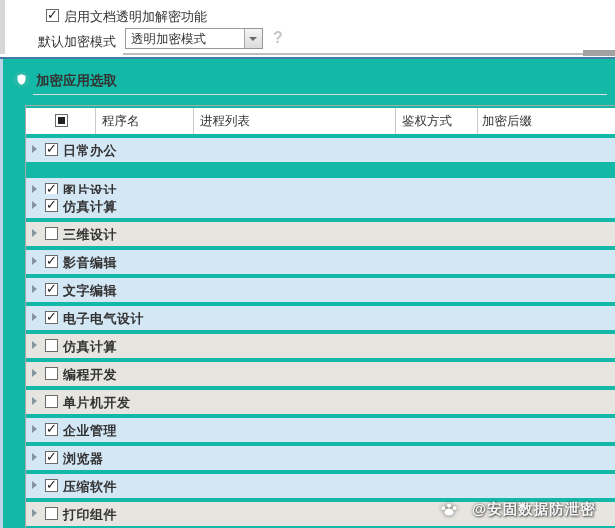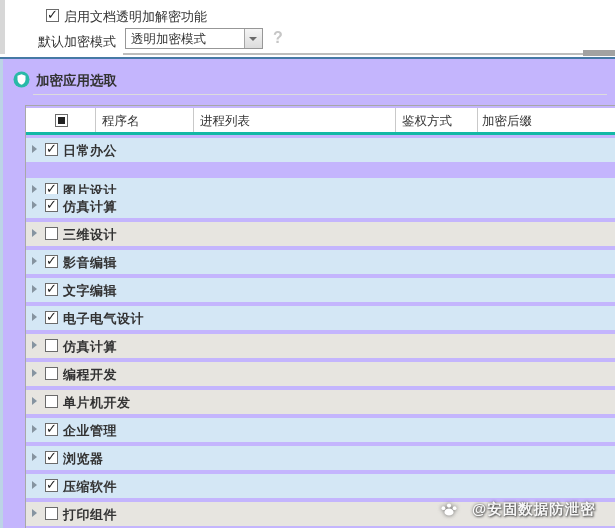--- a/index.html
+++ b/index.html
@@ -40,32 +40,32 @@
     content:"";position:absolute;left:4px;top:8px;
     border-left:4px solid transparent;border-right:4px solid transparent;
     border-top:4px solid #6a6a6a;
   }
   #help-q{position:absolute;left:273px;top:29px;font-size:16px;font-weight:bold;color:#c6c6c6;}
   .top-divider{position:absolute;left:123px;top:53px;width:460px;height:2px;background:#bdbdbd;}
   .top-divider-dark{position:absolute;left:583px;top:50px;width:32px;height:6px;background:#a2a2a2;}
   
   #panel{
     position:absolute;left:0;top:57px;width:615px;height:471px;
-    background:#c4b5fd;border-top:2px solid #4679a5;box-sizing:border-box;
+    background:#14b8a6;border-top:2px solid #4679a5;box-sizing:border-box;
   }
   #panel-left-border{position:absolute;left:0;top:0;width:3px;height:100%;background:#bcd4e6;}
   #panel-title-icon{position:absolute;left:13px;top:12px;width:17px;height:17px;}
   #panel-title{position:absolute;left:36px;top:13px;font-size:13.5px;font-weight:bold;color:#333;}
   .groupbox-line{position:absolute;left:33px;top:35px;width:574px;height:1px;background:#dcdcdc;}
   
   #table-top-border{position:absolute;left:25px;top:46px;width:590px;height:1px;background:#a8a8a8;}
   #table-left-border{position:absolute;left:25px;top:46px;width:1px;height:425px;background:#a8a8a8;}
   #thead{
     position:absolute;left:26px;top:49px;width:589px;height:27px;background:#fff;
-    border-bottom:3px solid #14b8a6;box-sizing:border-box;
+    border-bottom:1px solid #14b8a6;box-sizing:border-box;
   }
   #thead .hcb{left:29px;top:6px;}
   #thead .hdiv{position:absolute;top:0;width:1px;height:100%;background:#c9c9c9;}
   #thead .hlabel{position:absolute;top:5px;font-size:12.5px;color:#333;white-space:nowrap;}
   #rows{position:absolute;left:26px;top:79px;width:589px;height:392px;}
   .trow{position:absolute;left:0;width:589px;height:24px;}
   .trow.checked{background:#d4e7f5;padding-left:29px;}
   .trow.unchecked{background:#e7e5e0;}
   .trow .expand{
     position:absolute;left:6px;top:7px;width:0;height:0;

